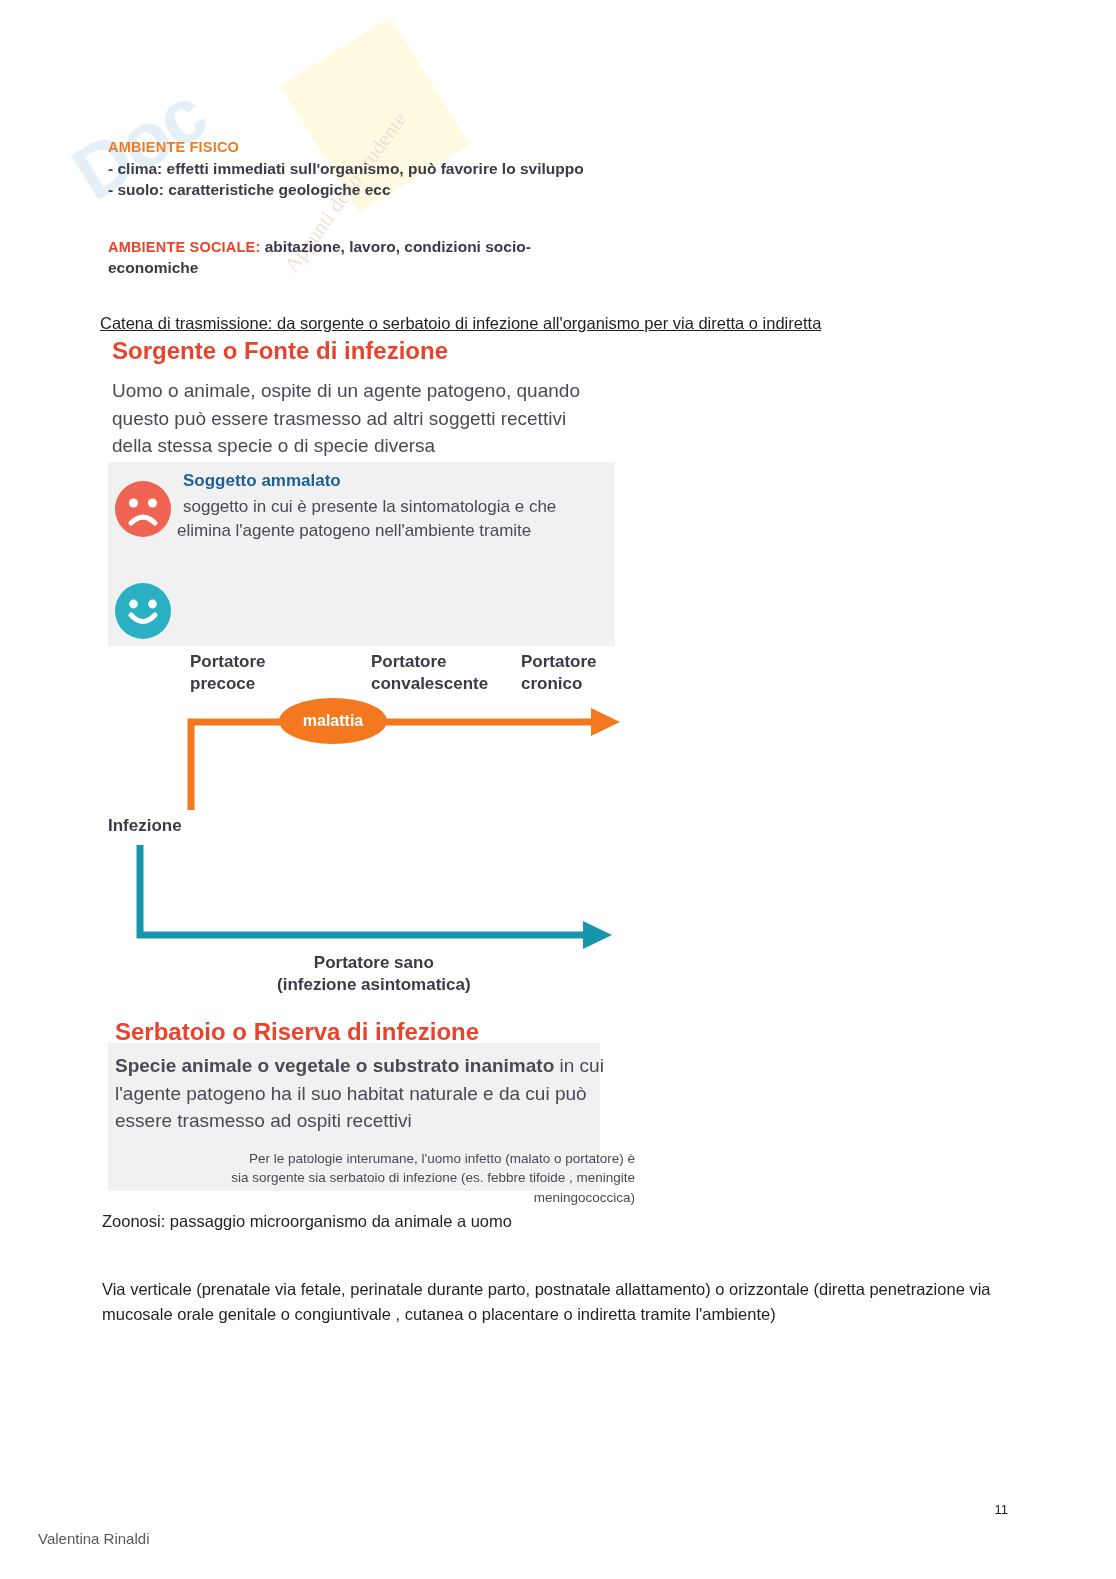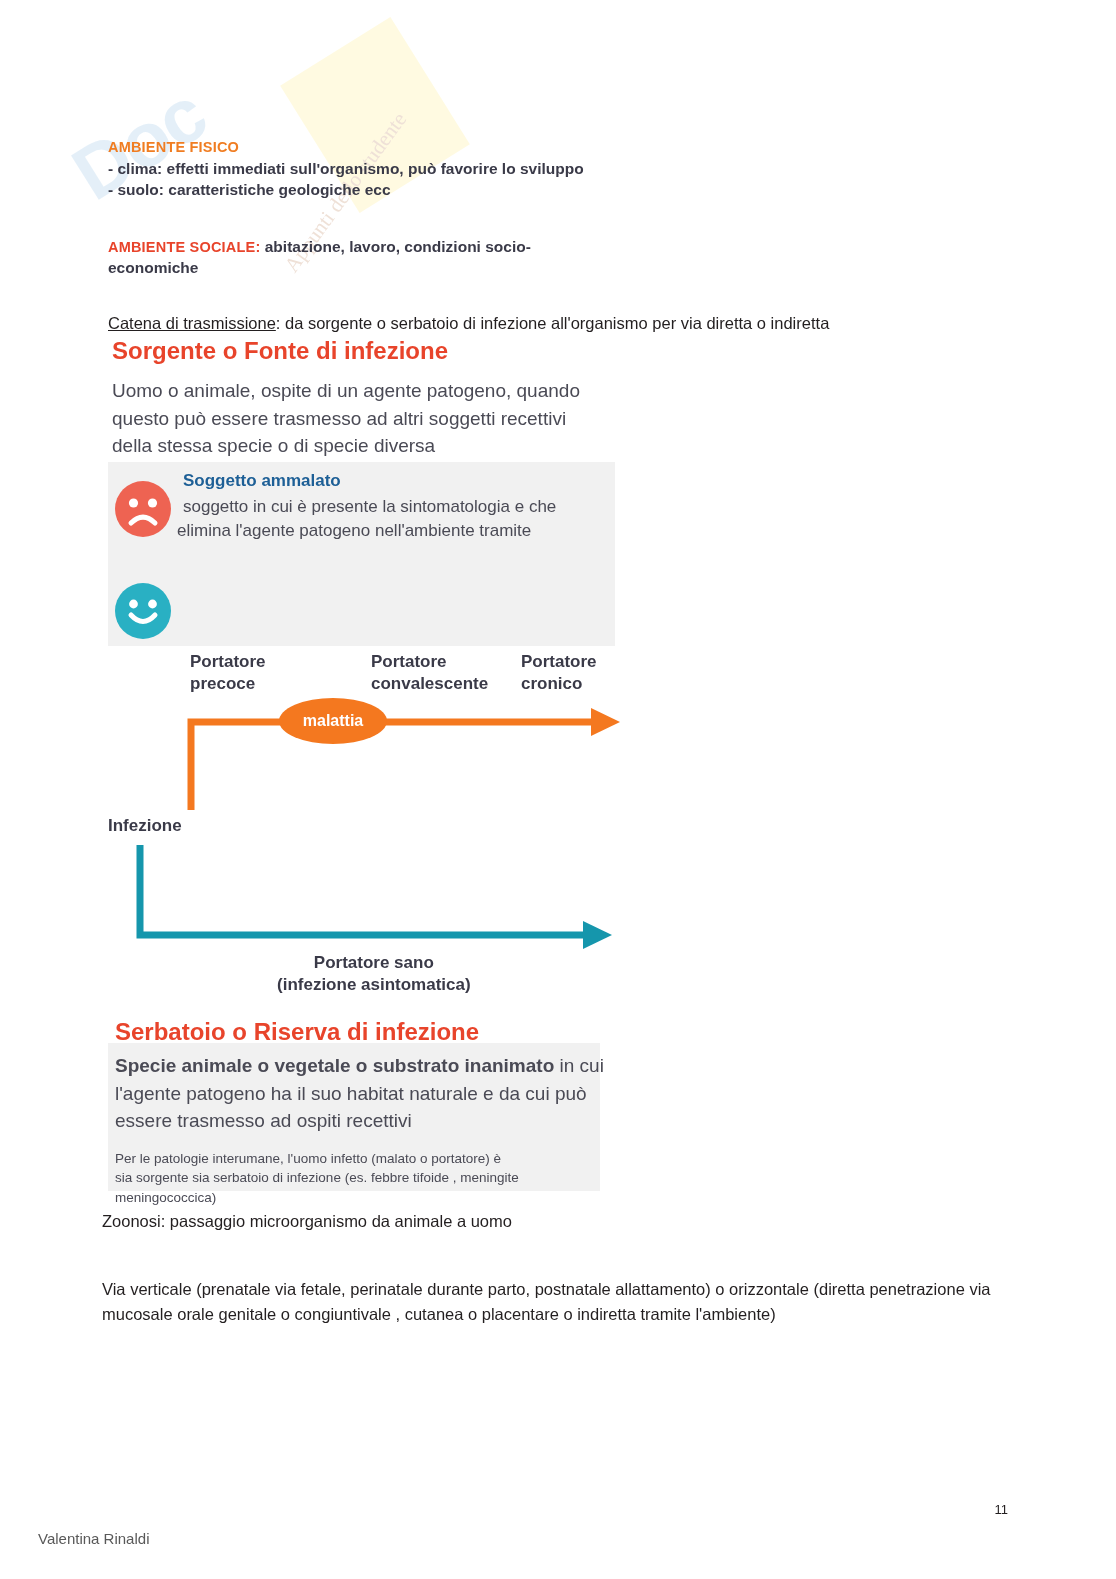--- a/index.html
+++ b/index.html
@@ -188,21 +188,21 @@
     <div class="s-head-orange">AMBIENTE FISICO</div>
     <div class="s-body" style="margin-top:4px;">- clima: effetti immediati sull'organismo, può favorire lo sviluppo</div>
     <div class="s-body">- suolo: caratteristiche geologiche ecc</div>
 
     <div style="margin-top:36px;">
       <span class="s-head-orange" style="color:#e8442b;">AMBIENTE SOCIALE:</span><span class="s-body"> abitazione, lavoro, condizioni socio-</span>
       <div class="s-body">economiche</div>
     </div>
   </div>
 
-  <div class="typed" style="left:108px; top:311px; width:900px;">
+  <div class="typed" style="left:100px; top:311px; width:900px;text-decoration:underline;">
     <span class="u">Catena di trasmissione</span><span>: da sorgente o serbatoio di infezione all'organismo per via diretta o indiretta</span>
   </div>
 
   <div class="band-grey" style="left:108px; top:462px; width:507px; height:106px;"></div>
   <div class="band-grey" style="left:108px; top:568px; width:507px; height:78px;"></div>
 
   <div class="slide" style="left:112px; top:337px; width:540px;">
     <div class="s-title-red">Sorgente o Fonte di infezione</div>
     <div class="s-para-grey" style="margin-top:12px;">Uomo o animale, ospite di un agente patogeno, quando</div>
     <div class="s-para-grey">questo può essere trasmesso ad altri soggetti recettivi</div>
@@ -269,21 +269,21 @@
   <div class="band-grey" style="left:108px; top:1123px; width:492px; height:68px;"></div>
 
   <div class="slide" style="left:115px; top:1018px; width:520px;">
     <div class="s-title-red">Serbatoio o Riserva di infezione</div>
     <div class="s-para-grey" style="margin-top:6px;">
       <span style="font-weight:bold;">Specie animale o vegetale o substrato inanimato</span><span> in cui</span>
     </div>
     <div class="s-para-grey">l'agente patogeno ha il suo habitat naturale e da cui può</div>
     <div class="s-para-grey">essere trasmesso ad ospiti recettivi</div>
 
-    <div style="margin-top:14px;">
+    <div style="margin-top:14px;text-align:right;">
       <div class="s-tiny">Per le patologie interumane, l'uomo infetto (malato o portatore) è</div>
       <div class="s-tiny">sia sorgente sia serbatoio di infezione (es. febbre tifoide , meningite</div>
       <div class="s-tiny">meningococcica)</div>
     </div>
   </div>
 
   <div class="typed" style="left:102px; top:1209px; width:900px;">Zoonosi: passaggio microorganismo da animale a uomo</div>
 
   <div class="typed" style="left:102px; top:1277px; width:892px;">Via verticale (prenatale via fetale, perinatale durante parto, postnatale allattamento) o orizzontale (diretta penetrazione via mucosale orale genitale o congiuntivale , cutanea o placentare o indiretta tramite l'ambiente)</div>
 

